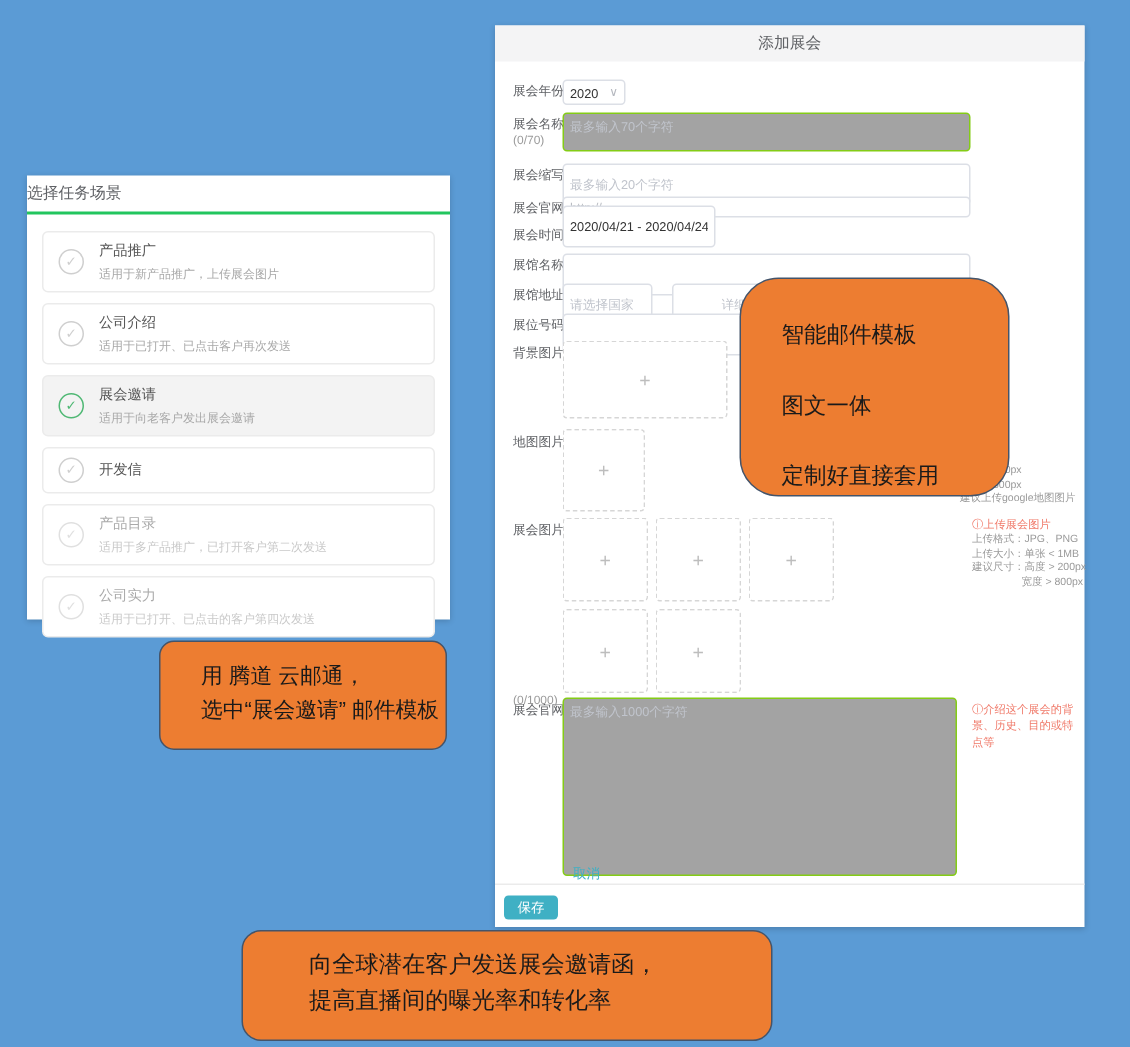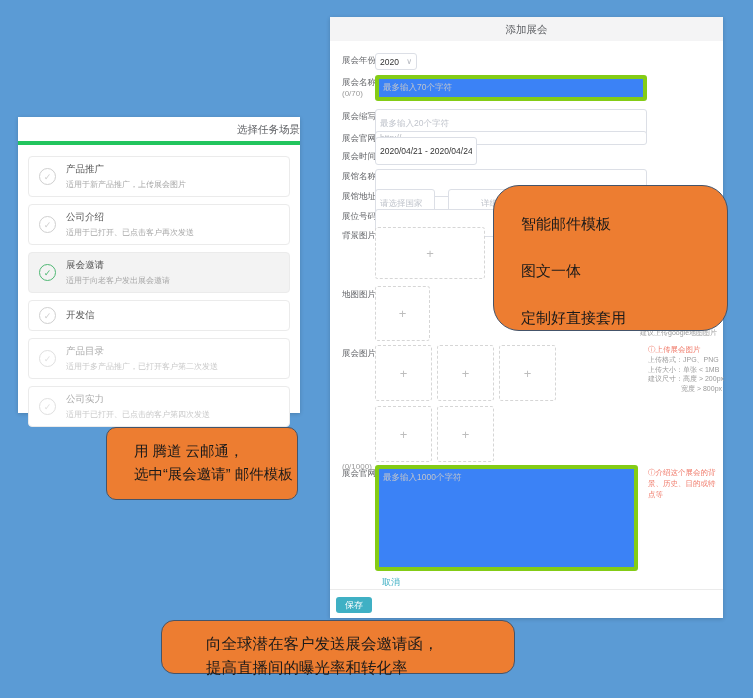--- a/index.html
+++ b/index.html
@@ -6,21 +6,21 @@
   body{
     width:753px;height:698px;position:relative;overflow:hidden;
     background:#5b9bd5;
     font-family:"Liberation Sans","DejaVu Sans",sans-serif;
     -webkit-font-smoothing:antialiased;
   }
   .panel{position:absolute;background:#fff;box-shadow:0 1px 4px rgba(0,0,0,.18)}
 
   
   #scenario-panel{left:18px;top:117px;width:282px;height:296px}
-  .sc-header{height:24px;line-height:24px;text-align:right;font-size:10.5px;color:#606266;border-bottom:4px solid #22c55e}
+  .sc-header{height:24px;line-height:24px;text-align:left;font-size:10.5px;color:#606266;border-bottom:2px solid #22c55e}
   .sc-list{padding:11px 10px 0 10px}
   .card{display:flex;align-items:center;gap:10px;border:1px solid #ebebeb;border-radius:4px;
         padding:6px 10px;margin-bottom:7px;background:#fff}
   .card.selected{background:#f3f3f3}
   .chk{width:15px;height:15px;border-radius:50%;border:1.5px solid #cfcfcf;color:#cfcfcf;
        display:flex;align-items:center;justify-content:center;font-size:9px;flex:0 0 auto}
   .card.selected .chk{border-color:#4fb874;color:#4fb874}
   .card.disabled .chk{border-color:#e0e0e0;color:#e0e0e0}
   .card .tt{font-size:9.5px;color:#555}
   .card .st{font-size:8px;color:#a8a8a8;margin-top:3px}
@@ -31,22 +31,22 @@
   #form-panel{left:330px;top:17px;width:393px;height:601px}
   .fp-header{height:24px;line-height:24px;text-align:center;font-size:10.5px;color:#606266;background:#f4f4f5}
   .abs{position:absolute}
   .lbl{font-size:8.5px;color:#606266;white-space:nowrap}
   .star{color:#f56c6c;margin-left:2px}
   .cnt{font-size:8px;color:#9a9a9a}
   .inp{box-sizing:border-box;border:1px solid #dcdfe6;border-radius:3px;height:28px;
        font-size:8.5px;color:#333;padding:0 4px;background:#fff;outline:none;
        font-family:"Liberation Sans","DejaVu Sans",sans-serif}
   .inp::placeholder,.ta::placeholder{color:#c0c4cc}
-  .ta{box-sizing:border-box;border:4px solid #84cc16;border-radius:3px;resize:none;
-      font-size:8.5px;color:#333;padding:3px 4px;outline:none;background:#3b82f6;
+  .ta{box-sizing:border-box;border:1px solid #84cc16;border-radius:3px;resize:none;
+      font-size:8.5px;color:#333;padding:3px 4px;outline:none;background:#a3a3a3;
       font-family:"Liberation Sans","DejaVu Sans",sans-serif}
   .selbox{box-sizing:border-box;border:1px solid #dcdfe6;border-radius:3px;height:17px;
           display:flex;align-items:center;justify-content:space-between;padding:0 4px;
           font-size:8.5px;color:#333;background:#fff;cursor:pointer}
   .selbox .chev{color:#b5b8bf;font-size:8px;line-height:1}
   .prefix-inp{box-sizing:border-box;border:1px solid #dcdfe6;border-radius:3px;height:14px;
               display:flex;align-items:center;background:#fff}
   .prefix-inp .pfx{font-size:8.5px;color:#b9bcc2;padding:0 4px;white-space:nowrap}
   .prefix-inp input{border:0;outline:none;flex:1;font-size:8.5px;min-width:0;background:transparent}
   .upbox{box-sizing:border-box;border:1px dashed #d6d6d6;border-radius:3px;background:#fff;
@@ -56,27 +56,27 @@
   .hint-grey{color:#9a9a9a;font-size:7px;line-height:9.5px;white-space:nowrap}
   .hint-wrap{color:#f07a6a;font-size:7.5px;line-height:11px;white-space:normal}
   .divider{height:1px;background:#ebebeb}
   .btn-save{box-sizing:border-box;border:none;border-radius:3px;background:#3fb0c4;color:#fff;
             font-size:9px;width:36px;height:16px;cursor:pointer;
             font-family:"Liberation Sans","DejaVu Sans",sans-serif}
   .lnk-cancel{font-size:9px;color:#3fb0c4;cursor:pointer}
 
   
   .callout{position:absolute;background:#ed7d31;border:1.5px solid #44546a;color:#1a1a1a;z-index:10}
-  #callout-template{left:493px;top:185px;width:235px;height:146px;border-radius:26px;
+  #callout-template{left:493px;top:185px;width:180px;height:146px;border-radius:26px;
                     padding:14px 0 0 27px;box-sizing:border-box}
   #callout-template .cl{font-size:15px;line-height:47px;white-space:nowrap}
   #callout-select{left:106px;top:427px;width:192px;height:73px;border-radius:10px;
                   padding:12px 0 0 27px;box-sizing:border-box}
   #callout-select .cl{font-size:14.5px;line-height:23px;white-space:nowrap}
-  #callout-bottom{left:161px;top:620px;width:354px;height:54px;border-radius:13px;
+  #callout-bottom{left:161px;top:620px;width:354px;height:74px;border-radius:13px;
                   padding:11px 0 0 44px;box-sizing:border-box}
   #callout-bottom .cl{font-size:15.5px;line-height:24px;white-space:nowrap}
 </style>
 </head>
 <body>
 
 <div class="panel" id="scenario-panel">
   <div class="sc-header">选择任务场景</div>
   <div class="sc-list">
 
@@ -207,21 +207,21 @@
     <div class="hint-red"><span>ⓘ</span><span>上传展会图片</span></div>
     <div class="hint-grey">上传格式：JPG、PNG</div>
     <div class="hint-grey">上传大小：单张 &lt; 1MB</div>
     <div class="hint-grey">建议尺寸：高度 &gt; 200px</div>
     <div class="hint-grey" style="padding-left:33px">宽度 &gt; 800px</div>
   </div>
 
   <div class="abs lbl" style="left:12px;top:451px">
     <span>展会官网</span><span class="star">*</span></div>
   <div class="abs cnt" style="left:12px;top:445px">(0/1000)</div>
-  <textarea class="abs ta" style="left: 45px; top: 448px; width: 263px; height: 106px;" placeholder="最多输入1000个字符"></textarea>
+  <textarea class="abs ta" style="left: 45px; top: 448px; width: 263px; height: 119px;" placeholder="最多输入1000个字符"></textarea>
   <div class="abs hint-wrap" style="left:318px;top:450px;width:72px">
     <span>ⓘ</span><span>介绍这个展会的背景、历史、目的或特点等</span>
   </div>
 
   <div class="abs divider" style="left:0;top:572px;width:393px"></div>
   <button class="abs btn-save" style="left:6px;top:580px">保存</button>
   <span class="abs lnk-cancel" style="left:52px;top:559px">取消</span>
 </div>
 
 <div class="callout" id="callout-template">

